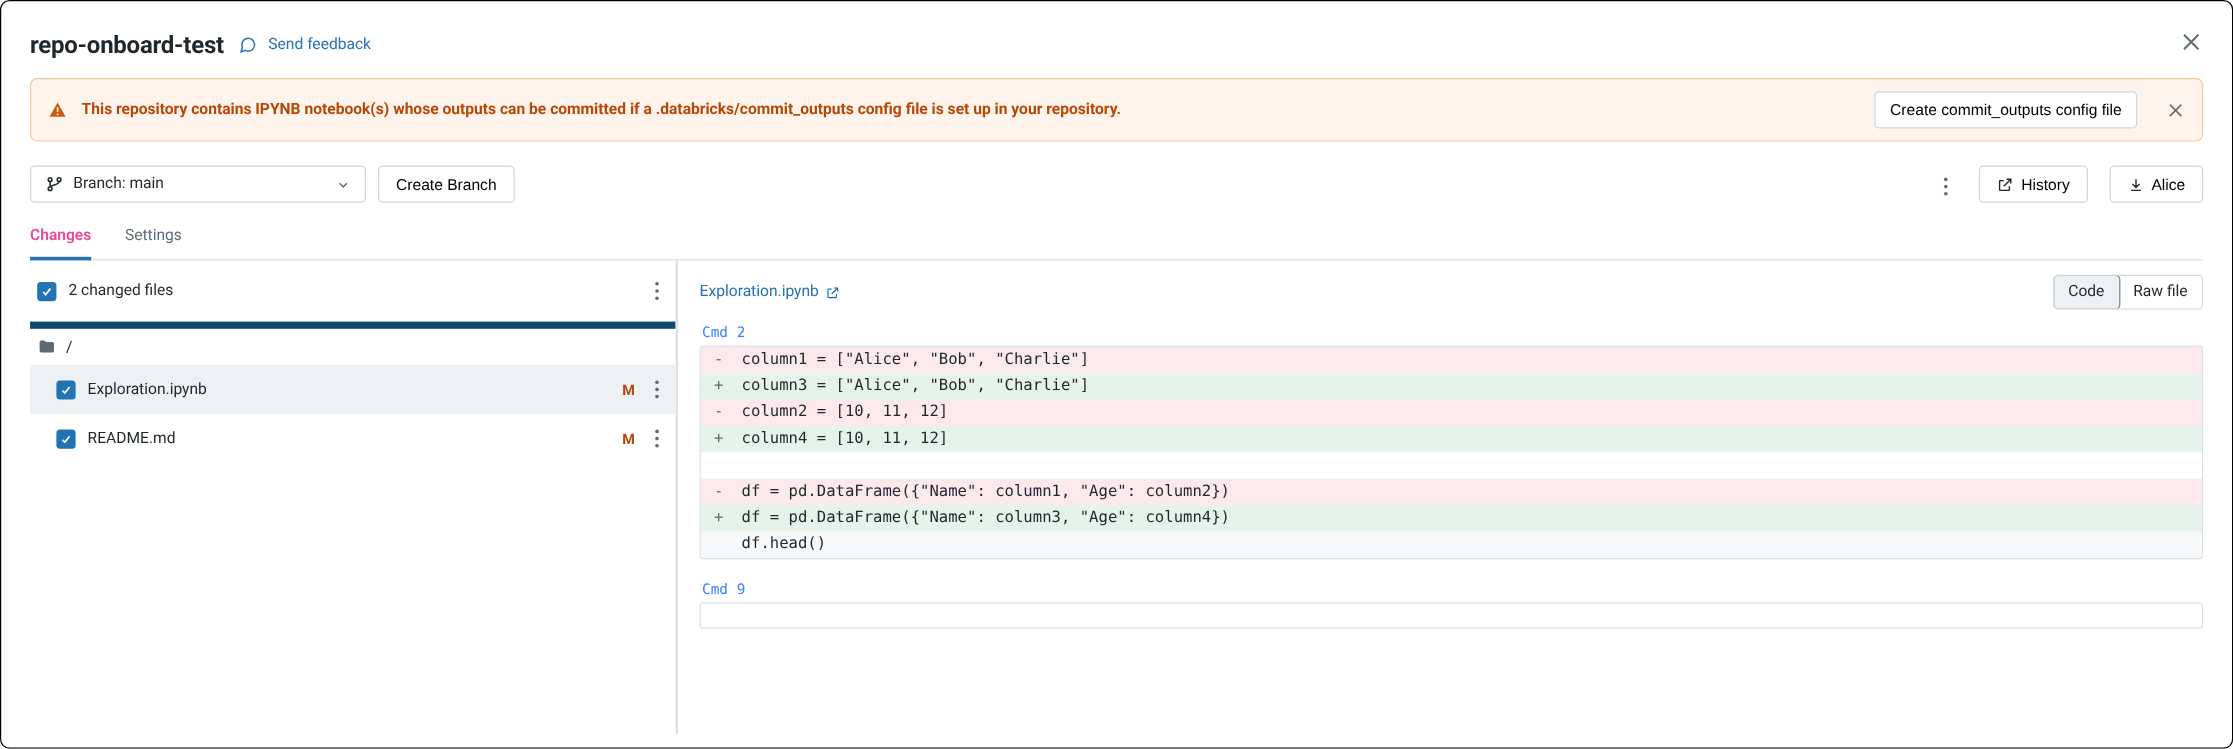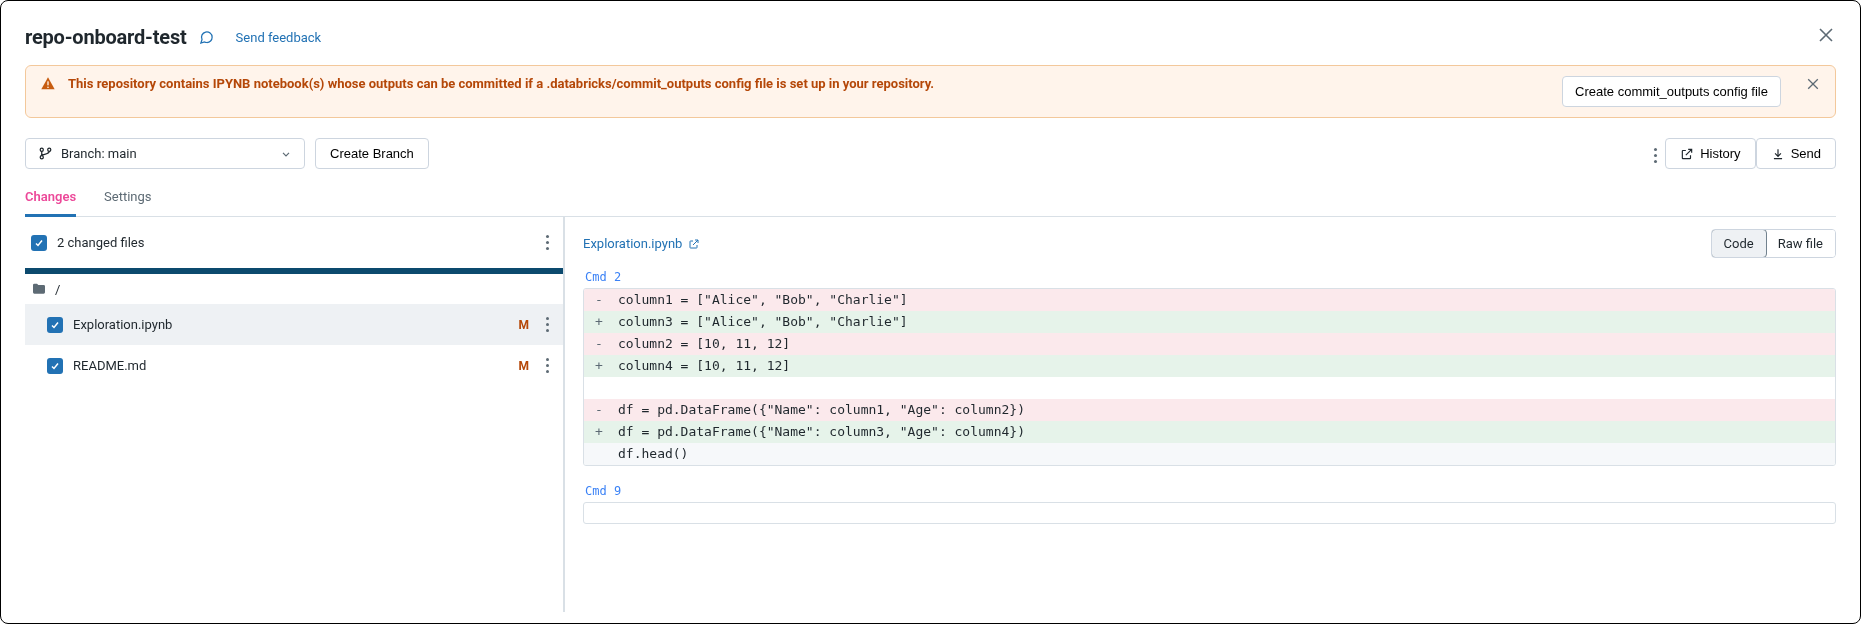--- a/index.html
+++ b/index.html
@@ -1,31 +1,31 @@
 <!DOCTYPE html>
 <html><head>
 <meta charset="utf-8">
 <style>
   * { box-sizing: border-box; }
   html, body { margin: 0; padding: 0; font-family: -apple-system, BlinkMacSystemFont, "Segoe UI", Roboto, sans-serif; font-size: 13px; color: #1f272d; background: #fff; }
   .root { width: 1861px; height: 624px; border: 1px solid #000; border-radius: 8px; padding: 0 24px 24px; position: relative; overflow: hidden; }
   .title-row { display: flex; align-items: center; gap: 12px; padding: 24px 0 16px; }
   .title { font-size: 20px; font-weight: 700; letter-spacing: -0.2px; }
-  .feedback { display: inline-flex; align-items: center; gap: 22px; color: #2272b4; font-size: 13px; cursor: pointer; }
+  .feedback { display: inline-flex; align-items: center; gap: 10px; color: #2272b4; font-size: 13px; cursor: pointer; }
   .close-x { position: absolute; top: 24px; right: 24px; font-size: 22px; color: #5d6a74; cursor: pointer; }
-  .banner { background: #fff4eb; border: 1px solid #f3c89b; border-radius: 6px; padding: 10px 14px; display: flex; gap: 12px; margin-bottom: 20px; }
+  .banner { background: #fff4eb; border: 1px solid #f3c89b; border-radius: 6px; padding: 10px 14px; display: flex; align-items: center; gap: 12px; margin-bottom: 20px; }
   .banner-text { font-size: 13px; font-weight: 700; color: #b54708; flex: 0 0 auto; }
   .banner-spacer { flex: 1; }
   .banner-btn { background: #fff; border: 1px solid #cdd5df; border-radius: 4px; padding: 7px 12px; font-size: 13px; cursor: pointer; }
   .banner-close { font-size: 20px; color: #5d6a74; cursor: pointer; margin-left: 12px; }
   .toolbar { display: flex; align-items: center; gap: 10px; margin-bottom: 20px; }
   .branch-sel { display: inline-flex; align-items: center; gap: 8px; border: 1px solid #cdd5df; border-radius: 4px; padding: 7px 12px; min-width: 280px; cursor: pointer; font-size: 13px; }
   .branch-sel .chev { margin-left: auto; color: #5d6a74; }
   .btn { border: 1px solid #cdd5df; border-radius: 4px; padding: 7px 14px; background: #fff; font-size: 13px; cursor: pointer; display: inline-flex; align-items: center; gap: 6px; }
-  .toolbar-right { margin-left: auto; display: flex; align-items: flex-end; gap: 0; }
+  .toolbar-right { margin-left: auto; display: flex; align-items: flex-end; gap: 18px; }
   .kebab { width: 4px; display: flex; flex-direction: column; gap: 3px; align-items: center; cursor: pointer; padding: 6px 10px; }
   .kebab span { width: 3px; height: 3px; background: #5d6a74; border-radius: 50%; display: block; }
   .tabs { display: flex; gap: 28px; border-bottom: 1px solid #d9e0e6; }
   .tab { padding: 0 0 10px; font-size: 13px; color: #5d6a74; cursor: pointer; }
   .tab.active { color: #ec4899; font-weight: 600; border-bottom: 3px solid #2272b4; margin-bottom: -1px; }
   .split { display: flex; height: 395px; }
   .left { width: 540px; border-right: 2px solid #d9e0e6; overflow: auto; }
   .right { flex: 1; padding-left: 18px; overflow: auto; }
   .summary { display: flex; align-items: center; padding: 12px 6px; border-bottom: 6px solid #0c4a6e; }
   .summary .kbwrap { margin-left: auto; }
@@ -126,21 +126,21 @@
             </svg>
         </span>
         <span>History</span>
       </button>
       <button class="btn">
         <span>
           <svg width="14" height="14" viewBox="0 0 24 24" fill="none" stroke="#1f272d" stroke-width="2">
               <path d="M12 4 v12 M7 11 l5 5 l5 -5 M5 20 h14"></path>
             </svg>
         </span>
-        <span>Send</span>
+        <span>Alice</span>
       </button>
     </div>
   </div>
 
   <div class="tabs">
     <div class="tab active">Changes</div>
     <div class="tab">Settings</div>
   </div>
 
   <div class="split">

